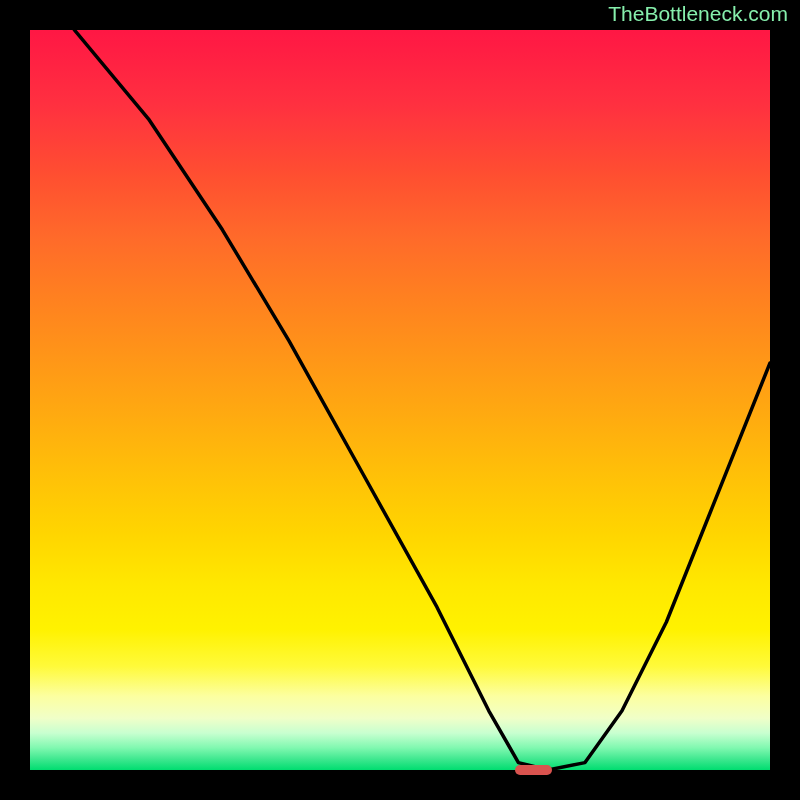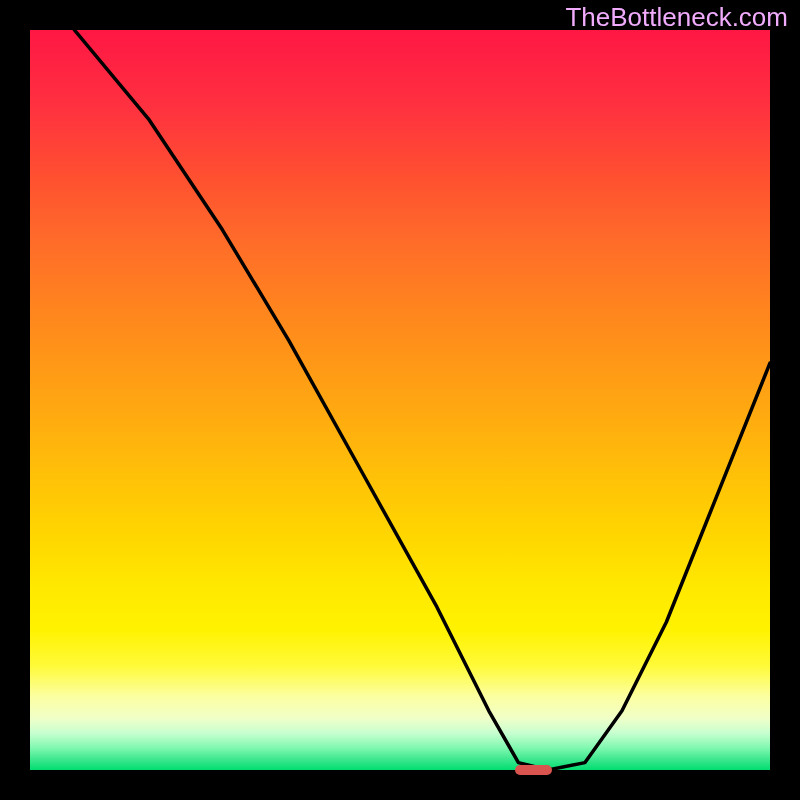--- a/index.html
+++ b/index.html
@@ -8,22 +8,22 @@
     width: 800px;
     height: 800px;
     background: #000;
     position: relative;
     font-family: Arial, sans-serif;
   }
   .watermark {
     position: absolute;
     top: 2px;
     right: 12px;
-    color: #f0abfc;
-    font-size: 26px;
+    color: #86efac;
+    font-size: 21px;
     font-weight: 500;
     z-index: 10;
   }
   .plot-area {
     position: absolute;
     left: 30px;
     top: 30px;
     width: 740px;
     height: 740px;
     background: linear-gradient(to bottom,

